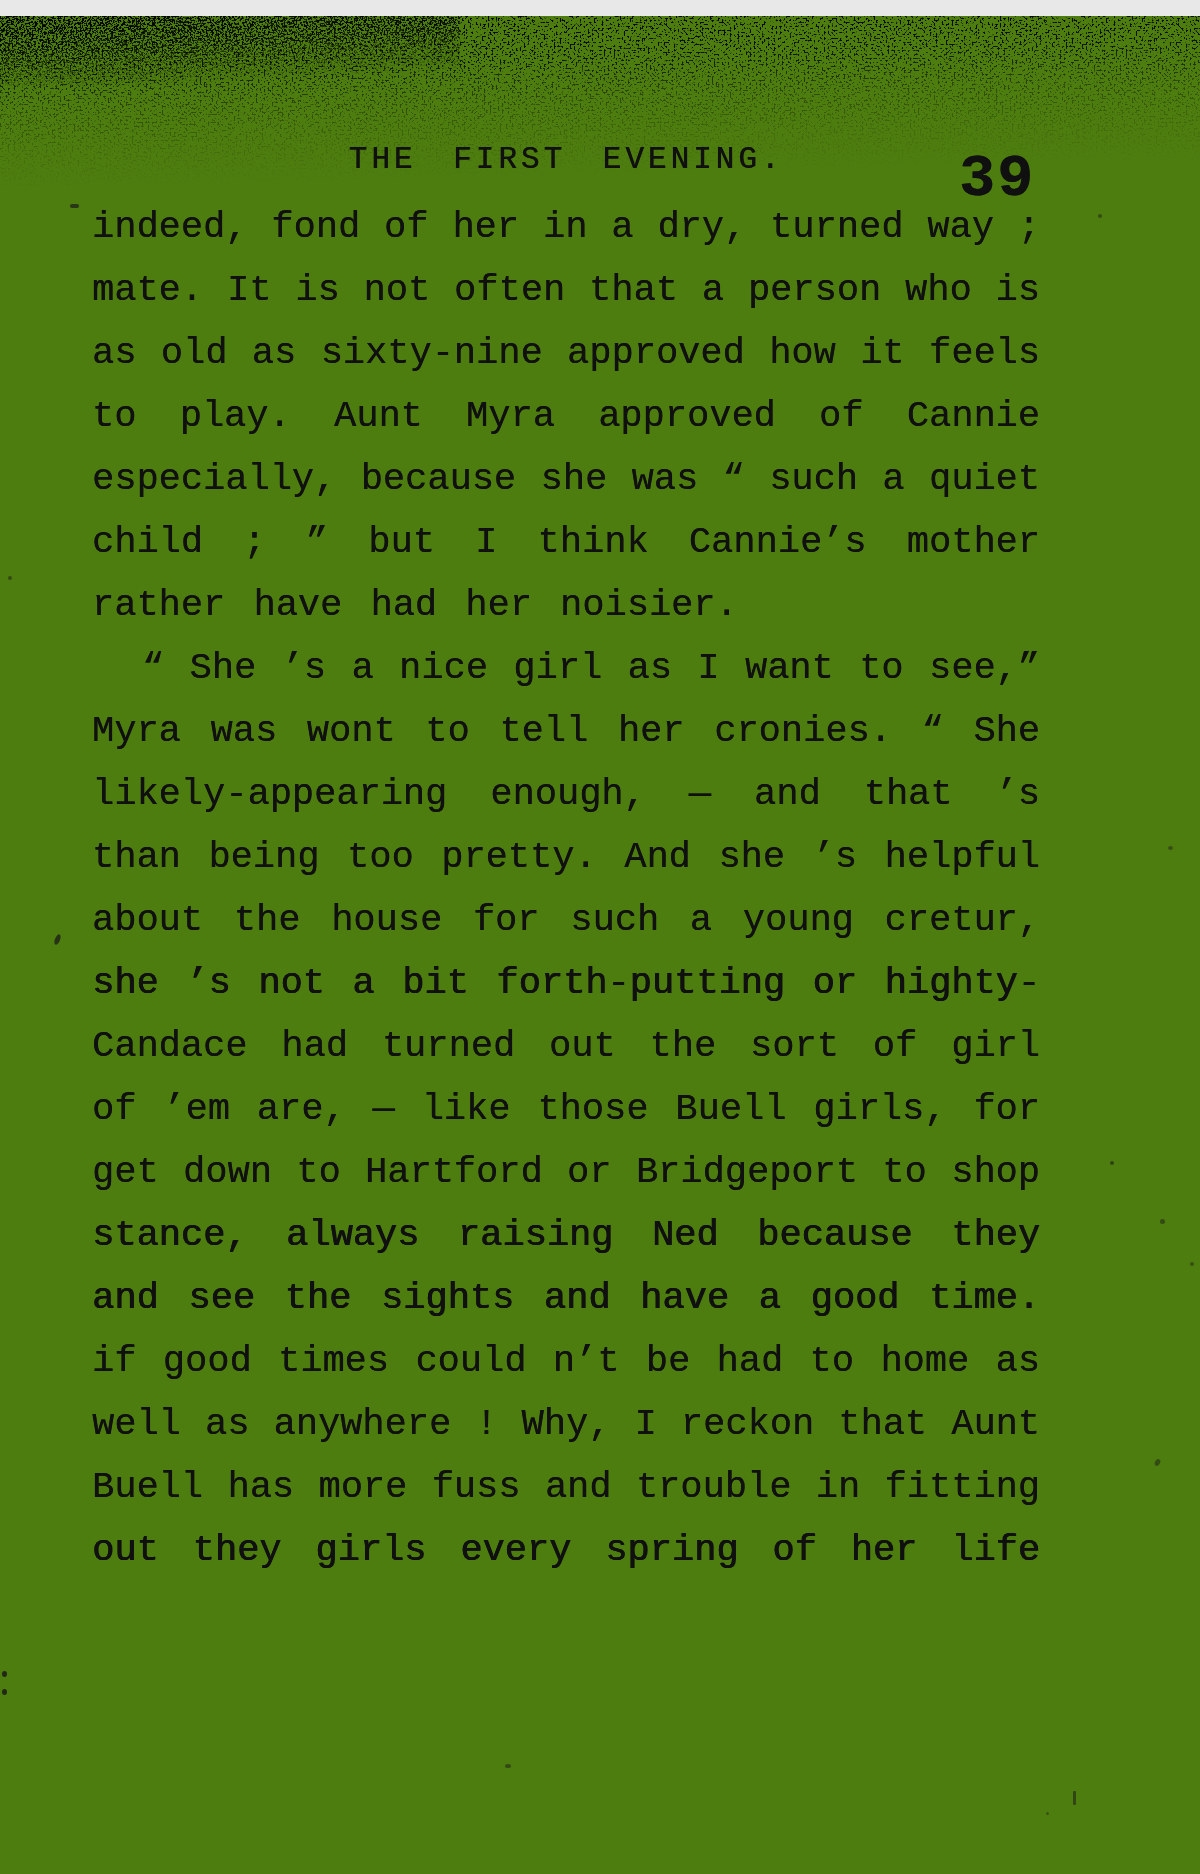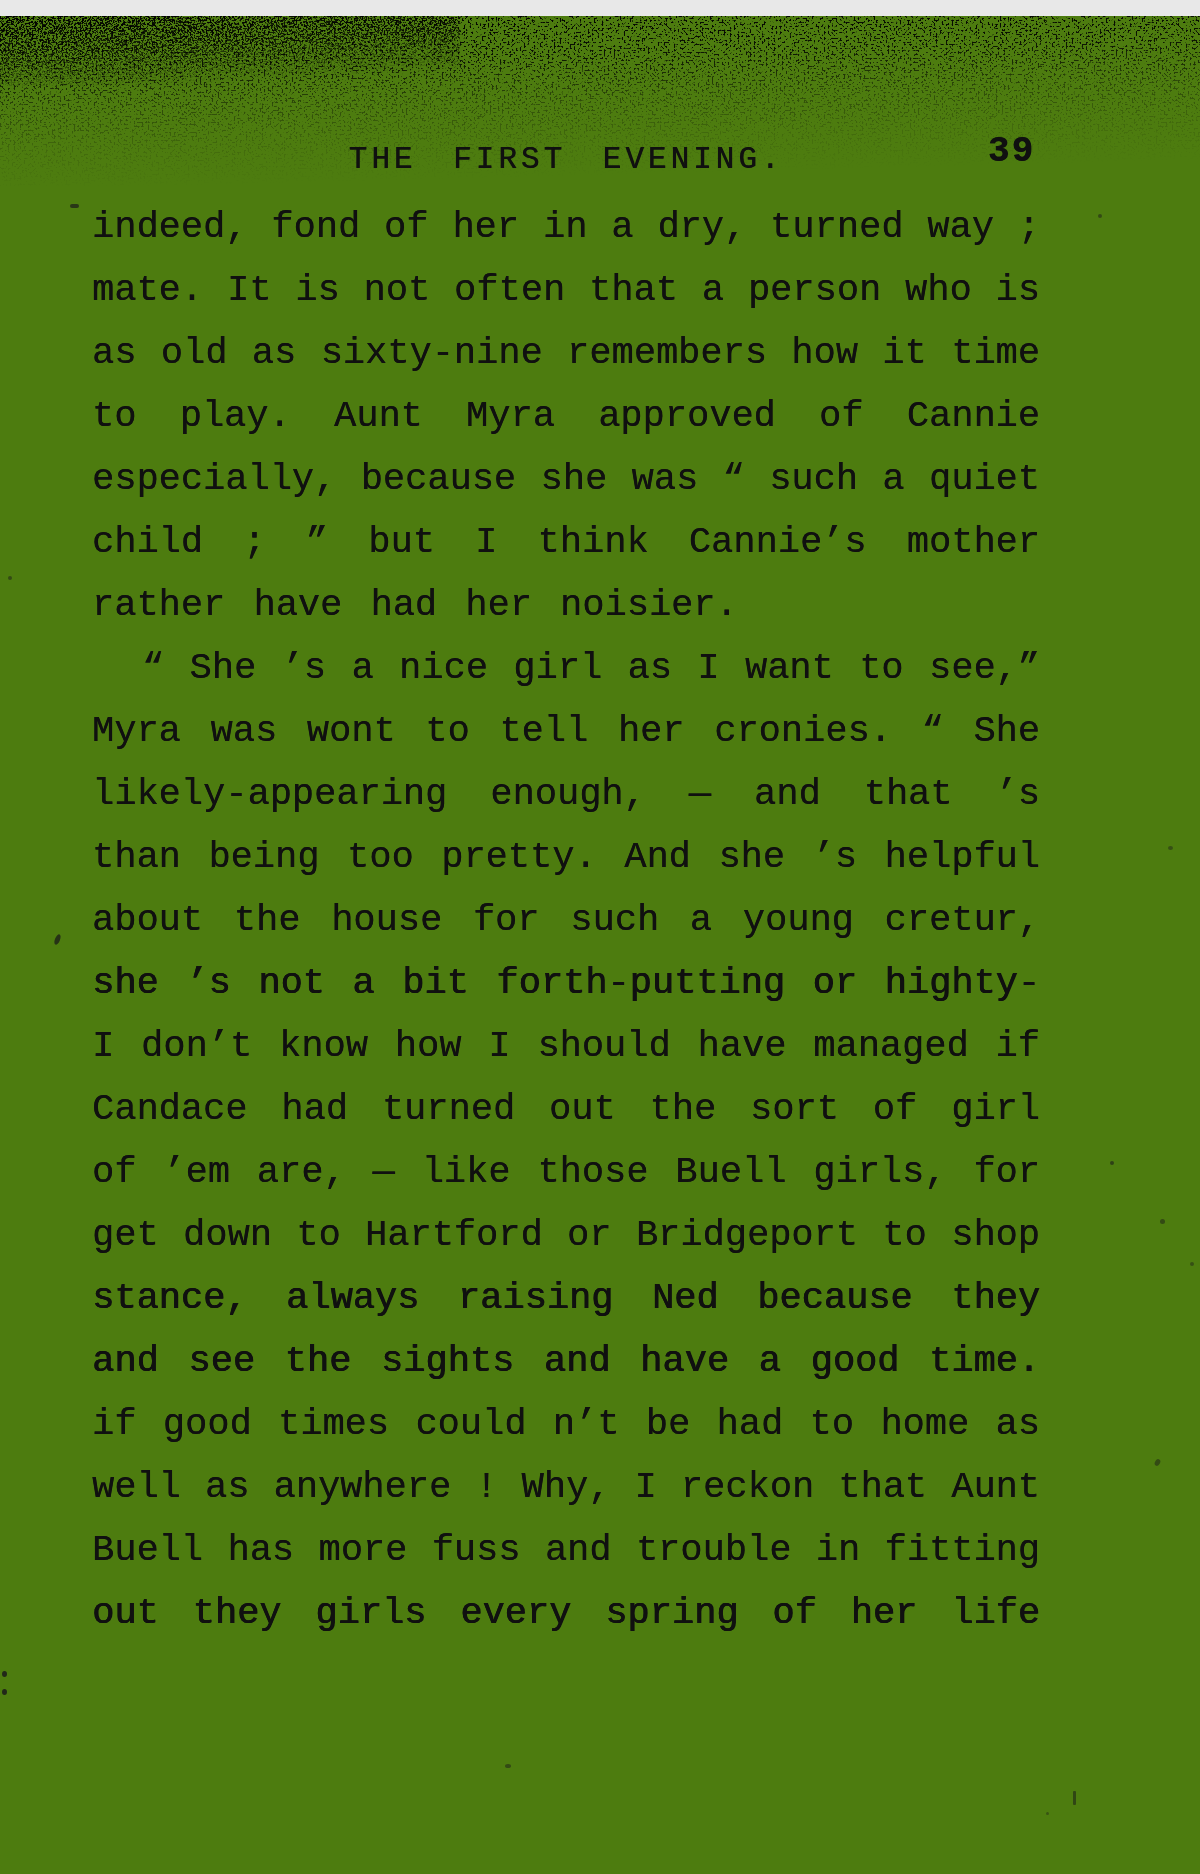--- a/index.html
+++ b/index.html
@@ -15,22 +15,22 @@
   .noise { position:absolute; top:0; left:0; pointer-events:none; }
   .content { position:absolute; left:92px; top:0; width:948px; }
   .header { position:relative; margin-top:112px; height:68px; }
   .title {
     display:block; text-align:center;
     font-size:31px; letter-spacing:4px; word-spacing:14px;
     padding-top:14px;
     text-shadow:0.5px 0 0 currentColor;
   }
   .pagenum {
-    position:absolute; right:5px; top:3px;
-    font-size:36px; font-weight:bold; letter-spacing:2px;
+    position:absolute; right:5px; top:17px;
+    font-size:60px; font-weight:bold; letter-spacing:2px;
     text-shadow:0.5px 0 0 currentColor;
   }
   .bodytext { margin-top:0; }
   .line {
     font-size:37px; line-height:63px; height:63px;
     text-align:justify; text-align-last:justify;
     overflow:hidden;
     text-shadow:0.25px 0 0 currentColor;
   }
   .line.flush { text-align-last:left; word-spacing:6px; }
@@ -74,32 +74,31 @@
 
   <div class="content">
     <div class="header">
       <span class="title">THE FIRST EVENING.</span>
       <span class="pagenum">39</span>
     </div>
 
     <div class="bodytext">
       <div class="line">indeed, fond of her in a dry, turned way ;</div>
       <div class="line">mate.  It is not often that a person who is</div>
-      <div class="line">as old as sixty-nine remembers how it time</div>
+      <div class="line">as old as sixty-nine approved how it feels</div>
       <div class="line">to play.  Aunt Myra approved of Cannie</div>
       <div class="line">especially, because she was “ such a quiet</div>
       <div class="line">child ; ” but I think Cannie’s mother would</div>
       <div class="line flush">rather have had her noisier.</div>
       <div class="line indent">“ She ’s a nice girl as I want to see,” Aunt</div>
       <div class="line">Myra was wont to tell her cronies.  “ She ’s</div>
       <div class="line">likely-appearing enough, — and that ’s better</div>
       <div class="line">than being too pretty.  And she ’s helpful</div>
       <div class="line">about the house for such a young cretur, and</div>
       <div class="line heavy">she ’s not a bit forth-putting or highty-tighty.</div>
-      <div class="line">I don’t know how I should have managed if</div>
       <div class="line">Candace had turned out the sort of girl some</div>
       <div class="line">of ’em are, — like those Buell girls, for in-</div>
       <div class="line">get down to Hartford or Bridgeport to shop</div>
       <div class="line heavy">stance, always raising Ned because they can’t</div>
       <div class="line heavy">and see the sights and have a good time.  As</div>
       <div class="line">if good times could n’t be had to home as</div>
       <div class="line">well as anywhere !  Why, I reckon that Aunt</div>
       <div class="line">Buell has more fuss and trouble in fitting</div>
       <div class="line heavy">out they girls every spring of her life than</div>
     </div>

